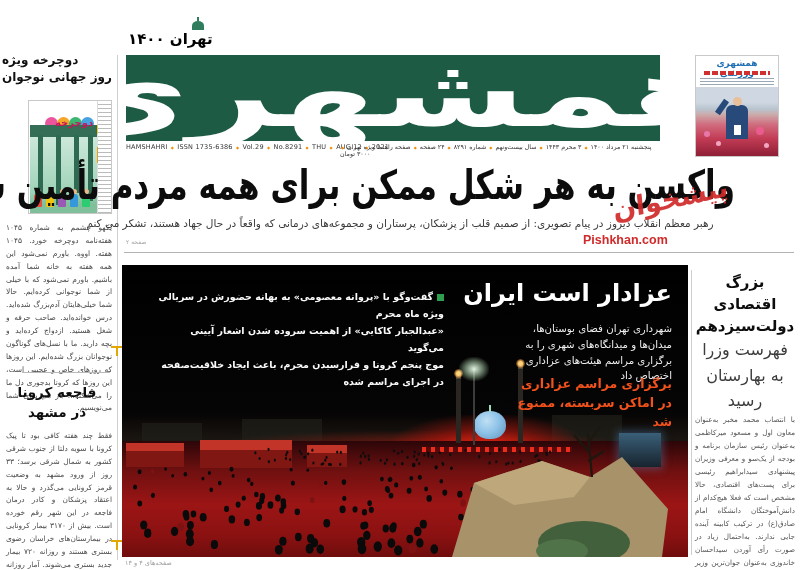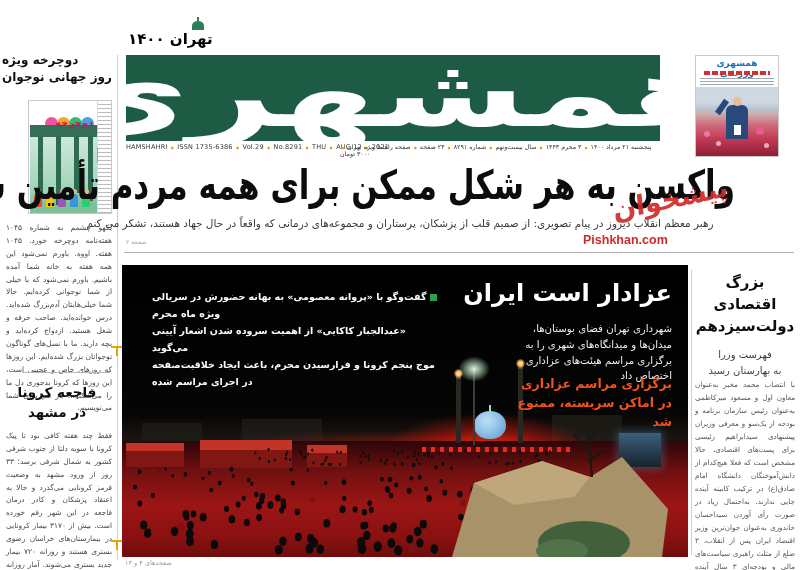--- a/index.html
+++ b/index.html
@@ -73,30 +73,30 @@
   .f-light{position:absolute;left:337px;top:92px;width:30px;height:24px;background:radial-gradient(ellipse at center,rgba(235,255,235,.95) 0%,rgba(190,230,190,.45) 45%,rgba(150,200,150,0) 75%);}
   .f-min{position:absolute;width:5px;background:linear-gradient(180deg,#52483a 0 8%,#2a2722 8%);}
   .f-minlight{position:absolute;width:9px;height:9px;border-radius:50%;background:radial-gradient(circle,#ffd27a 0 30%,rgba(255,160,60,.5) 60%,rgba(255,140,40,0) 80%);}
   .f-dome{position:absolute;left:352px;top:146px;width:32px;height:28px;background:radial-gradient(circle at 40% 35%,#bfe0f4 0%,#8fc3e8 45%,#5d93bd 100%);border-radius:50% 50% 46% 46%;}
   .f-dome:after{content:"";position:absolute;left:15px;top:-6px;width:1.5px;height:7px;background:#9db;}
   .f-redrow{position:absolute;left:300px;top:182px;width:150px;height:5px;background:repeating-linear-gradient(90deg,#ff3020 0 4px,#5a0a08 4px 9px);filter:blur(.4px);opacity:.9;}
   .crowd-svg,.mound-svg{position:absolute;left:0;top:0;}
   .f-title{position:absolute;right:16px;top:14px;font-weight:bold;font-size:24px;color:#fff;z-index:6;}
   .f-lede{position:absolute;right:16px;top:56px;width:160px;font-size:10.2px;line-height:1.55;color:#efefef;text-align:right;z-index:6;}
   .f-highlight{position:absolute;right:16px;top:110px;width:170px;font-weight:bold;font-size:12.5px;line-height:1.5;color:#f4521c;text-align:right;z-index:6;}
-  .f-bullets{position:absolute;left:30px;top:24px;width:292px;z-index:6;font-size:9.5px;font-weight:bold;color:#fafafa;line-height:1.78;text-align:left;}
+  .f-bullets{position:absolute;left:30px;top:24px;width:292px;z-index:6;font-size:9.5px;font-weight:bold;color:#fafafa;line-height:1.78;text-align:right;}
   .f-bullet{position:relative;}
   .b-icon{display:inline-block;width:7px;height:7px;background:#2e9e4f;margin-left:4px;vertical-align:middle;}
   .caption{left:125px;top:559px;font-size:6.5px;color:#9a9a9a;}
 
   
   .vline-right{left:691px;top:270px;width:1px;height:285px;background:#cfcfcf;}
   .eco{left:695px;top:272px;width:100px;}
   .eco-title{text-align:center;font-weight:bold;font-size:15px;line-height:1.45;color:#0d0d0d;}
-  .eco-sub{margin-top:10px;text-align:center;font-size:10px;line-height:1.6;color:#3c3c3c;}
+  .eco-sub{text-align:center;font-size:16px;line-height:1.6;color:#3c3c3c;}
   .eco-body{margin-top:10px;font-size:7.2px;line-height:1.8;color:#565656;text-align:justify;}
 </style>
 </head>
 <body>
 
 <div class="page">
 
   <div class="abs promo-title fa pre">دوچرخه ویژه
 روز جهانی نوجوان</div>
 

